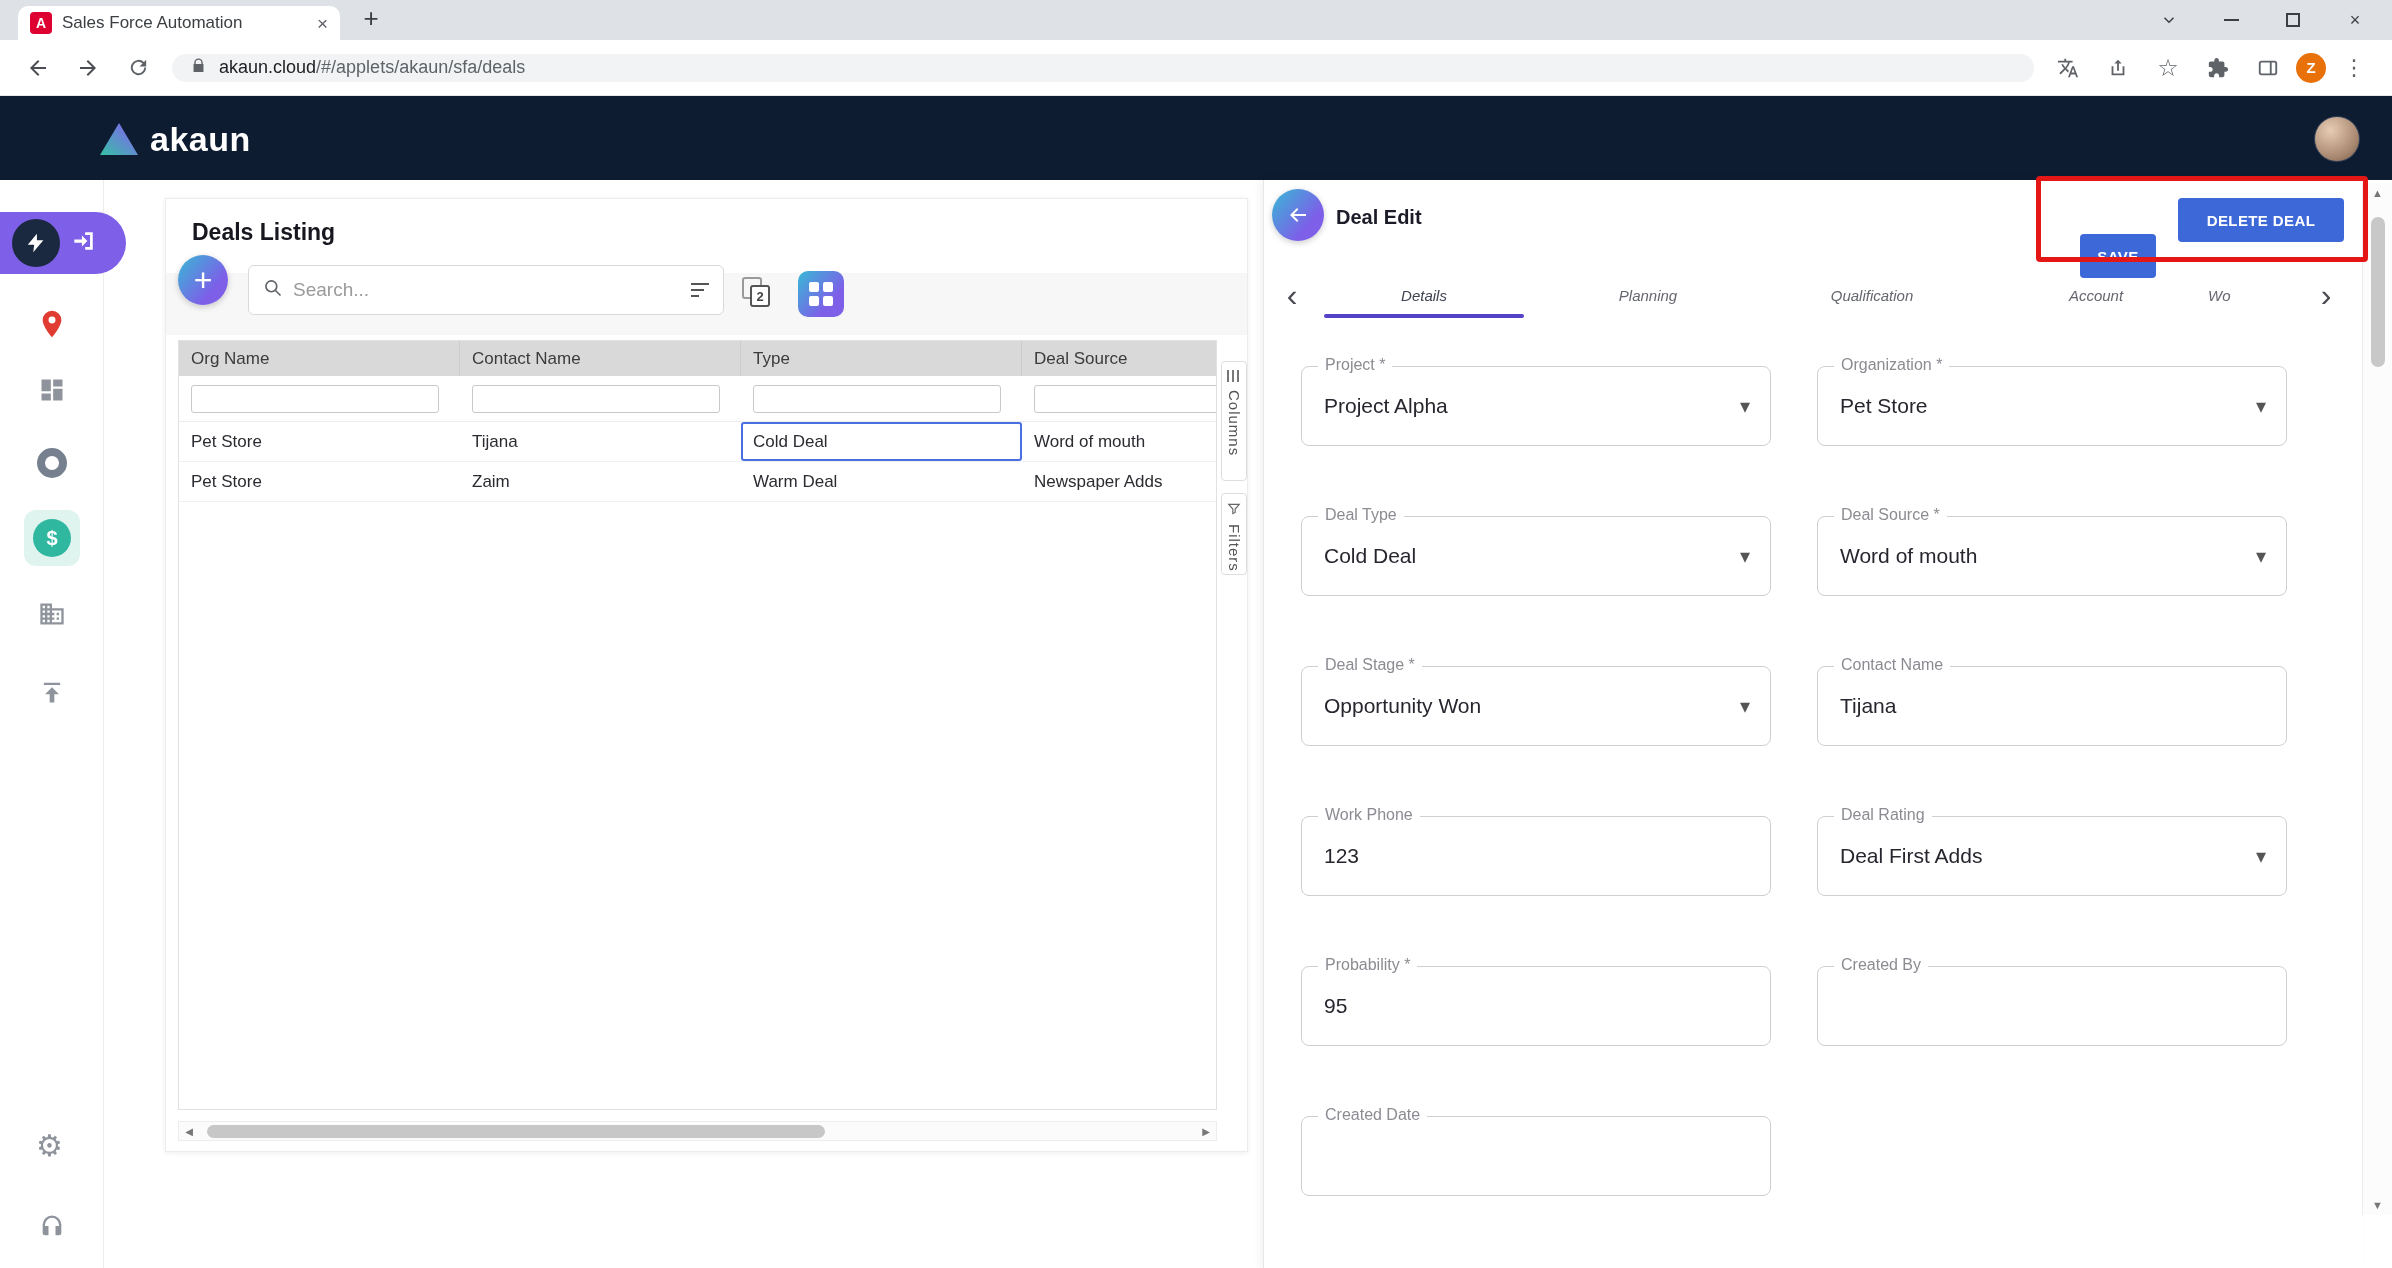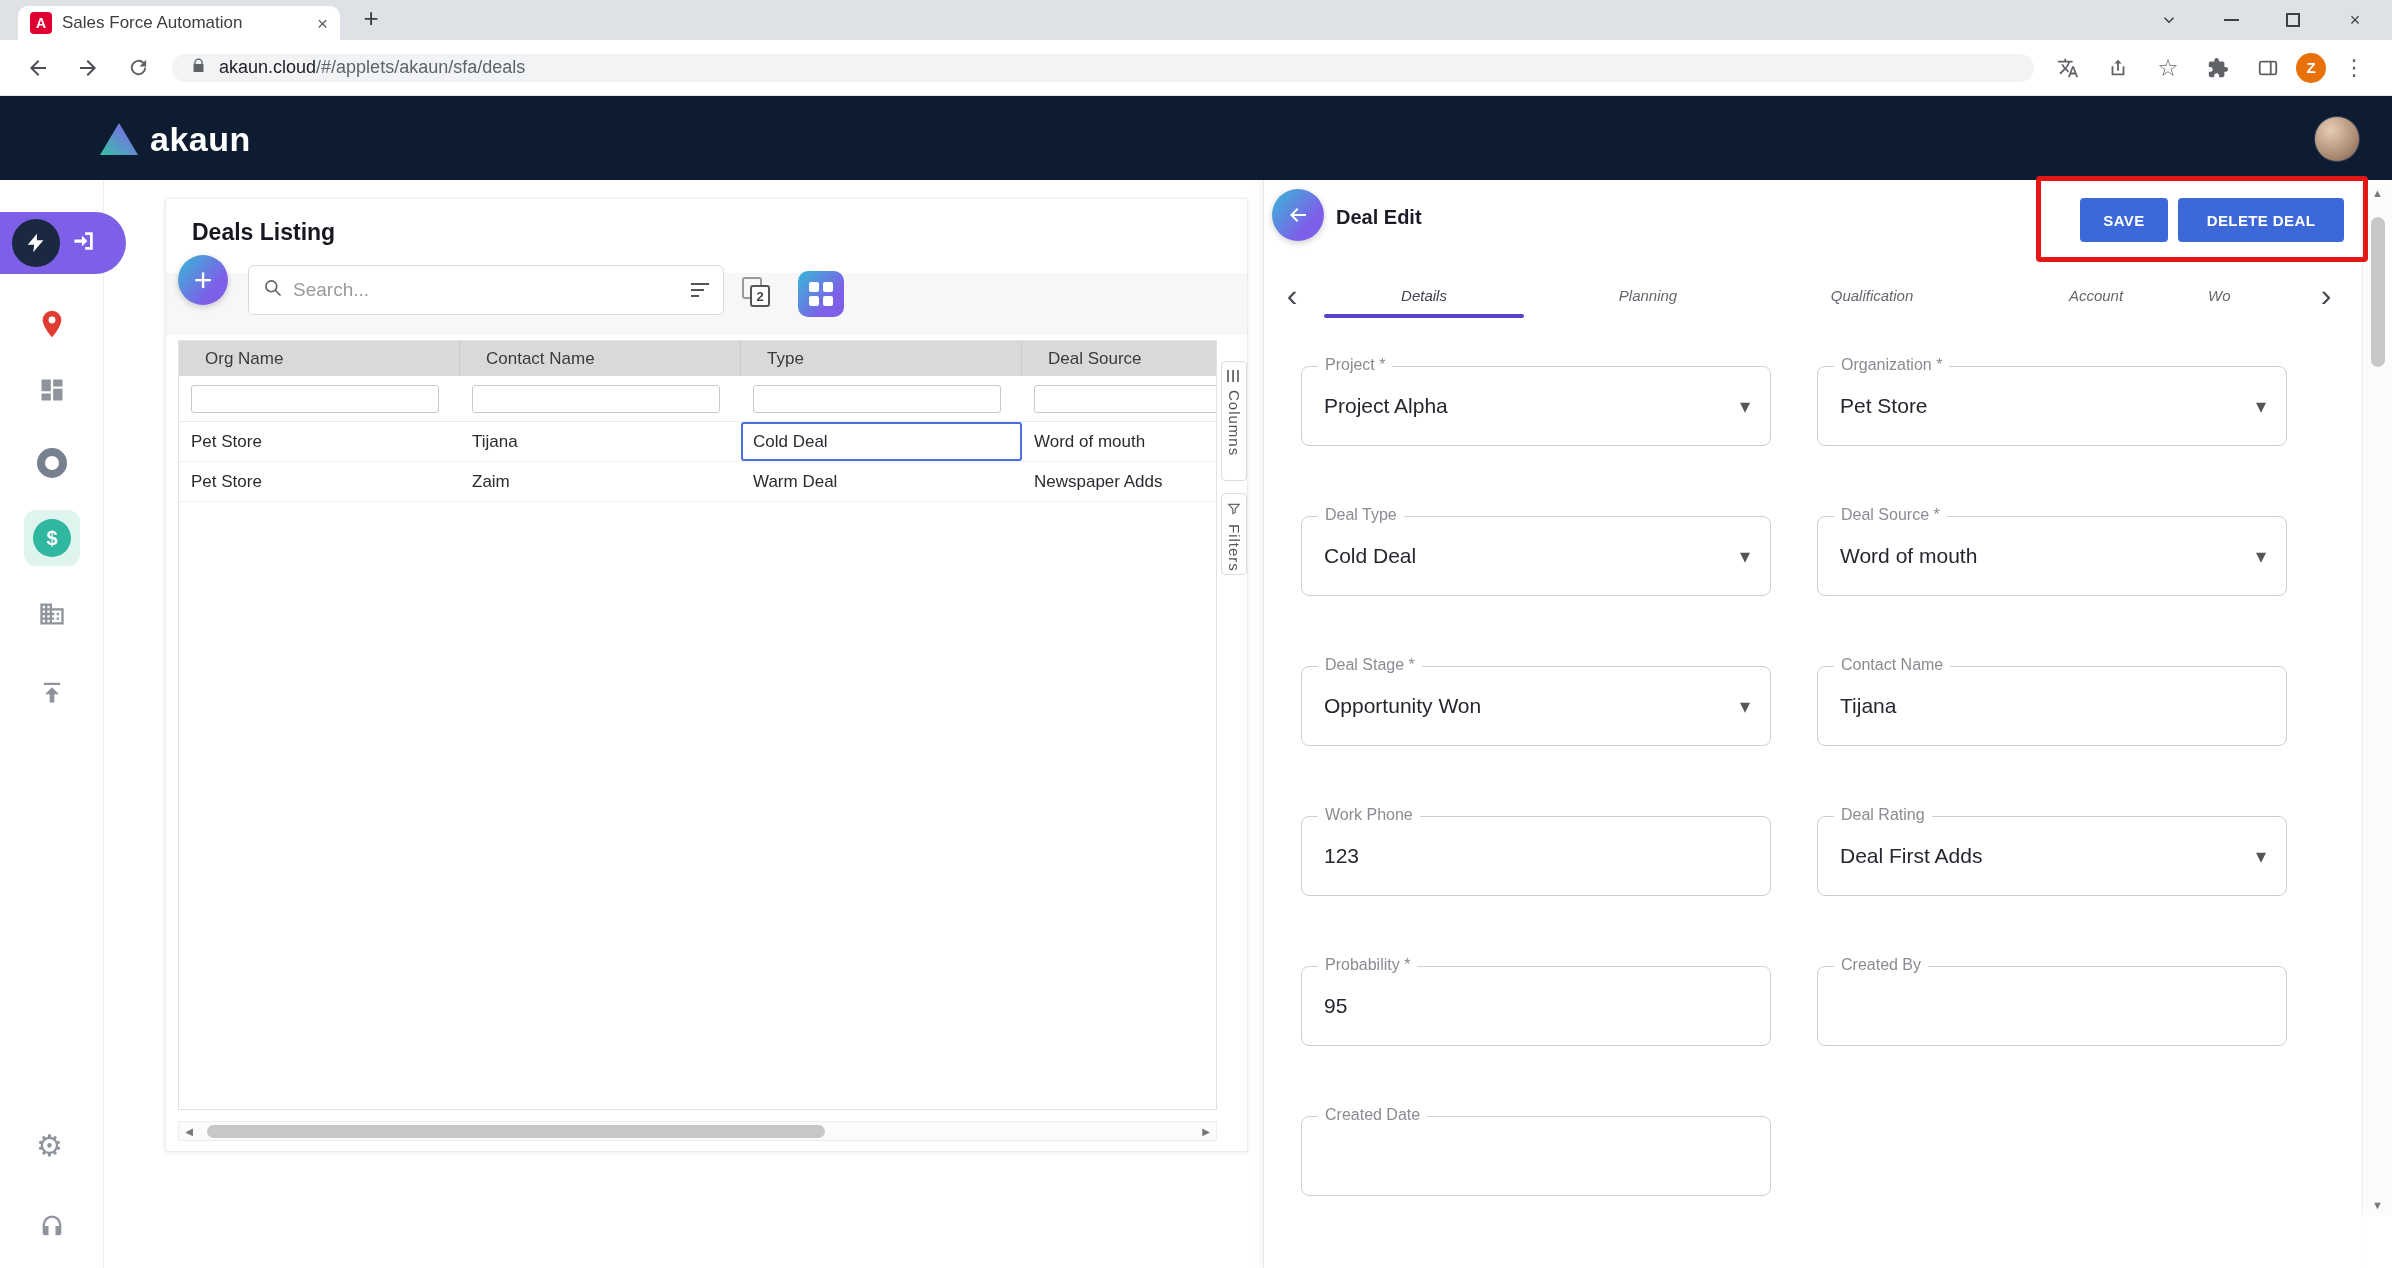--- a/index.html
+++ b/index.html
@@ -72,21 +72,21 @@
   .pages-back { position:absolute; left:0; top:0; width:20px; height:22px; border:2px solid #9a9a9a; border-radius:3px; }
   .pages-front { position:absolute; right:0; bottom:0; width:20px; height:22px; border:2px solid #555; border-radius:3px;
                  background:#fff; font-size:13px; font-weight:bold; color:#444; display:flex; align-items:center; justify-content:center; }
   .grid-btn { position:absolute; left:632px; top:72px; width:46px; height:46px; border-radius:10px; z-index:2;
               background:linear-gradient(130deg,#37b9d5,var(--accent_purple,#7d5fe8) 70%); display:flex; align-items:center; justify-content:center; }
   .grid-cells { display:grid; grid-template-columns:10px 10px; grid-template-rows:10px 10px; gap:4px; }
   .grid-cells span { background:#fff; border-radius:2px; }
 
   .tablewrap { position:absolute; left:12px; top:141px; width:1039px; height:770px; border:1px solid #e2e2e2; background:#fff; }
   .thead { display:flex; height:35px; background:#d9d9d9; }
-  .th { font-size:17px; color:#3b3b3b; line-height:35px; padding-left:26px; border-right:1px solid #cccccc; }
+  .th { font-size:17px; color:#3b3b3b; line-height:35px; padding-left:12px; border-right:1px solid #cccccc; }
   .c0,.c1,.c2 { width:281px; flex:0 0 281px; }
   .c3 { flex:1; border-right:none !important; }
   .tfilter { display:flex; height:46px; border-bottom:1px solid #ececec; align-items:center; }
   .tfilter .td { padding-left:12px; }
   .filter-input { width:248px; height:28px; border:1px solid #c9c9c9; border-radius:3px; outline:none; font-size:16px; padding:0 6px; }
   .trow { display:flex; height:40px; border-bottom:1px solid #f0f0f0; font-size:17px; color:#2b2b31; }
   .td { line-height:40px; padding-left:12px; white-space:nowrap; overflow:hidden; }
   .td.selected { box-shadow:inset 0 0 0 2px #4a6fe0; border-radius:3px; }
 
   .side-tab { position:absolute; left:1055px; width:26px; background:#fff; border:1px solid #ddd; border-radius:4px;
@@ -104,21 +104,21 @@
 
   
   .detail { position:absolute; left:1159px; top:0; width:1099px; height:1088px; background:#fff;
             border-left:1px solid #e7e7e7; box-shadow:-3px 0 8px rgba(0,0,0,.05); overflow:hidden; }
   .back-btn { position:absolute; left:8px; top:9px; width:52px; height:52px; border-radius:50%;
               background:linear-gradient(130deg,#37b9d5,var(--accent_purple,#7d5fe8) 70%); display:flex;
               align-items:center; justify-content:center; box-shadow:0 2px 6px rgba(0,0,0,.2); }
   .dtitle { position:absolute; left:72px; top:26px; font-size:20px; font-weight:bold; color:#1c1c28; }
   .dbtn { position:absolute; top:18px; height:44px; background:var(--accent_blue,#3d68d8); color:#fff; border:none;
           border-radius:4px; font-size:15px; font-weight:bold; letter-spacing:.4px; font-family:inherit; }
-  .save-btn { left:816px; width:88px; }
+  .save-btn { left:816px; width:76px;margin-top:36px; }
   .delete-btn { left:914px; width:166px; }
 
   .tabsrow { position:absolute; top:92px; left:8px; width:1074px; height:46px; display:flex; align-items:stretch; }
   .chev { width:40px; display:flex; align-items:center; justify-content:center; font-size:32px; color:#4a4a52; }
   .chev.right { margin-left:auto; }
   .dtabs { display:flex; }
   .dtab { flex:0 0 224px; display:flex; align-items:center; justify-content:center; font-size:15px; color:#65676e; position:relative;font-style:italic; }
   .dtab.active { color:#3f4250; }
   .dtab.active::after { content:''; position:absolute; left:50%; transform:translateX(-50%); bottom:0;
                         width:200px; height:4px; background:var(--tab_underline,#5443c9); border-radius:2px; }

